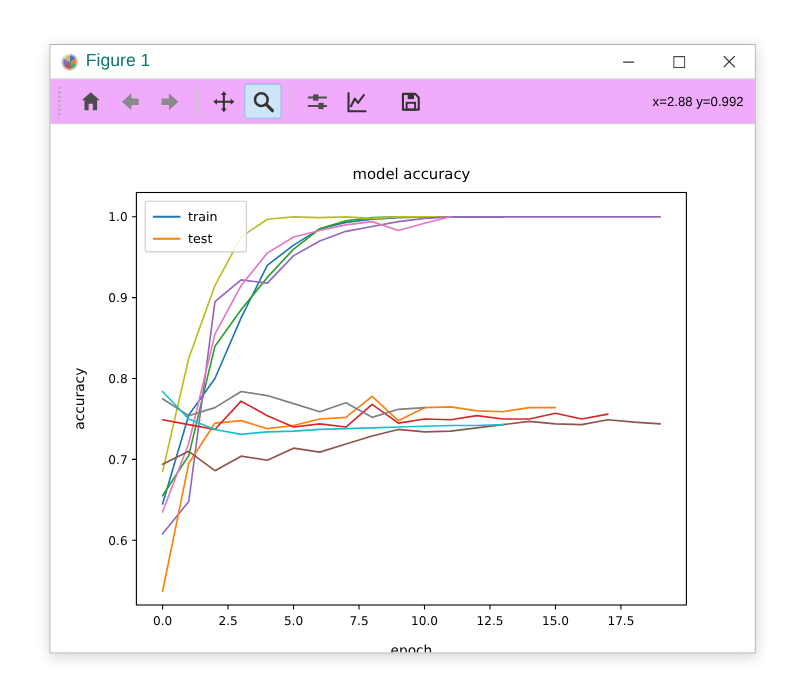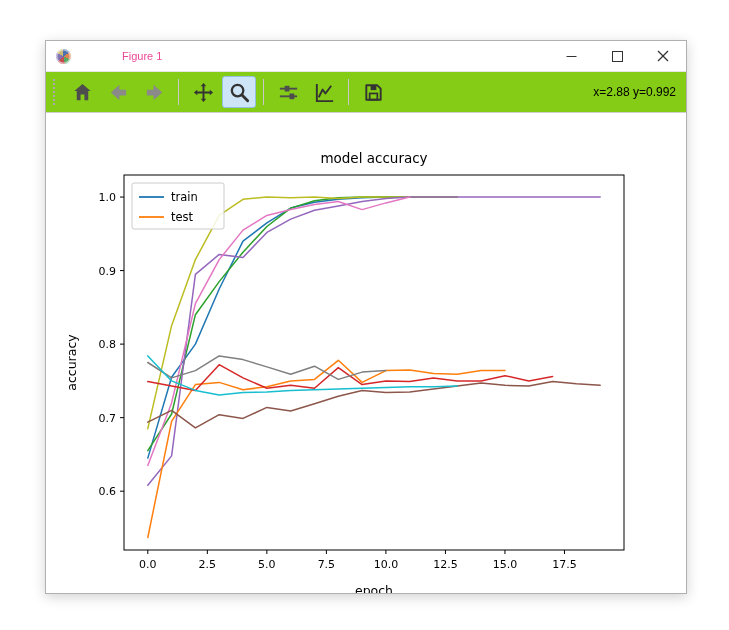--- a/index.html
+++ b/index.html
@@ -15,29 +15,29 @@
     box-sizing:content-box;
   }
   
   .titlebar{height:30px;display:flex;align-items:center;background:#ffffff;}
   .app-icon{
     width:15px;height:15px;border-radius:50%;margin:0 7px 0 10px;flex:0 0 auto;
     background:conic-gradient(#4c72b0 0 55deg,#dd8452 55deg 115deg,#55a868 115deg 170deg,
       #c44e52 170deg 230deg,#8172b3 230deg 300deg,#ccb974 300deg 360deg);
     box-shadow:inset 0 0 0 1.5px rgba(255,255,255,.55);
   }
-  .wtitle{font-size:11px;color:#ec4899;margin-left:44px;}
+  .wtitle{font-size:16px;color:#0f766e;}
   .win-controls{margin-left:auto;display:flex;height:30px;}
   .win-btn{
     width:46px;height:30px;display:flex;align-items:center;justify-content:center;
     background:transparent;border:none;padding:0;cursor:default;
   }
   
   .toolbar{
-    height:40px;background:#84cc16;
+    height:40px;background:#f0abfc;
     border-top:1px solid #e6e6e6;border-bottom:1px solid #cfcfcf;
     display:flex;align-items:center;padding:0 6px;justify-content:flex-end;
   }
   .grip{width:3px;height:26px;border-left:2px dotted #ababab;margin:0 6px 0 1px;}
   .tb-btn{
     width:34px;height:32px;display:flex;align-items:center;justify-content:center;
     background:transparent;border:1px solid transparent;border-radius:3px;margin:0 1px;padding:0;
   }
   .tb-btn.active{background:#cde5f7;border-color:#92bfe3;}
   .tb-sep{width:1px;height:26px;background:#c9c9c9;margin:0 6px;}

